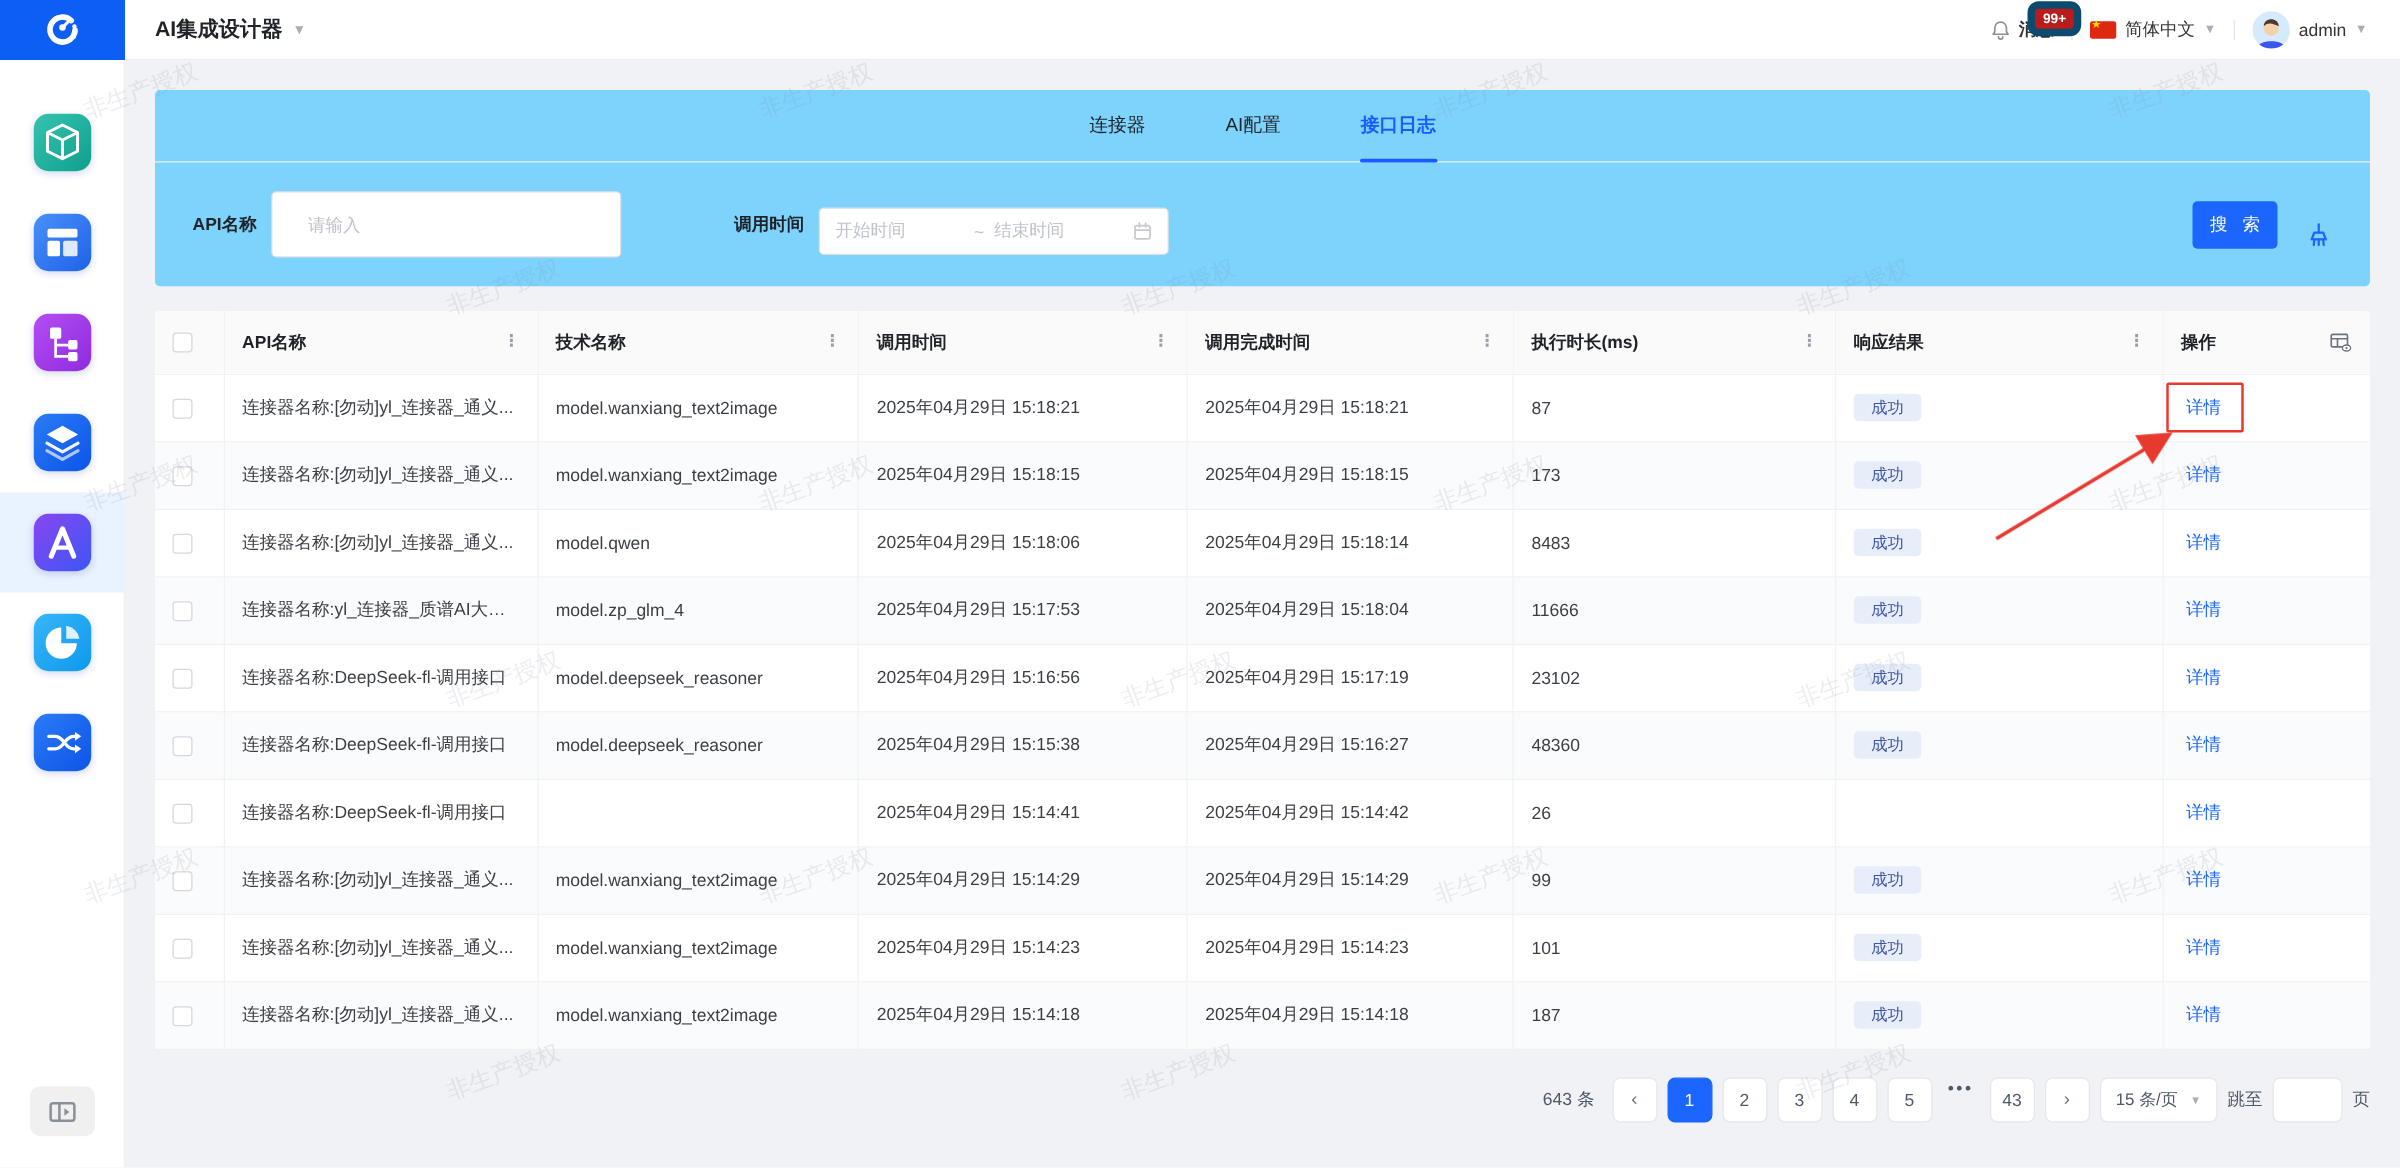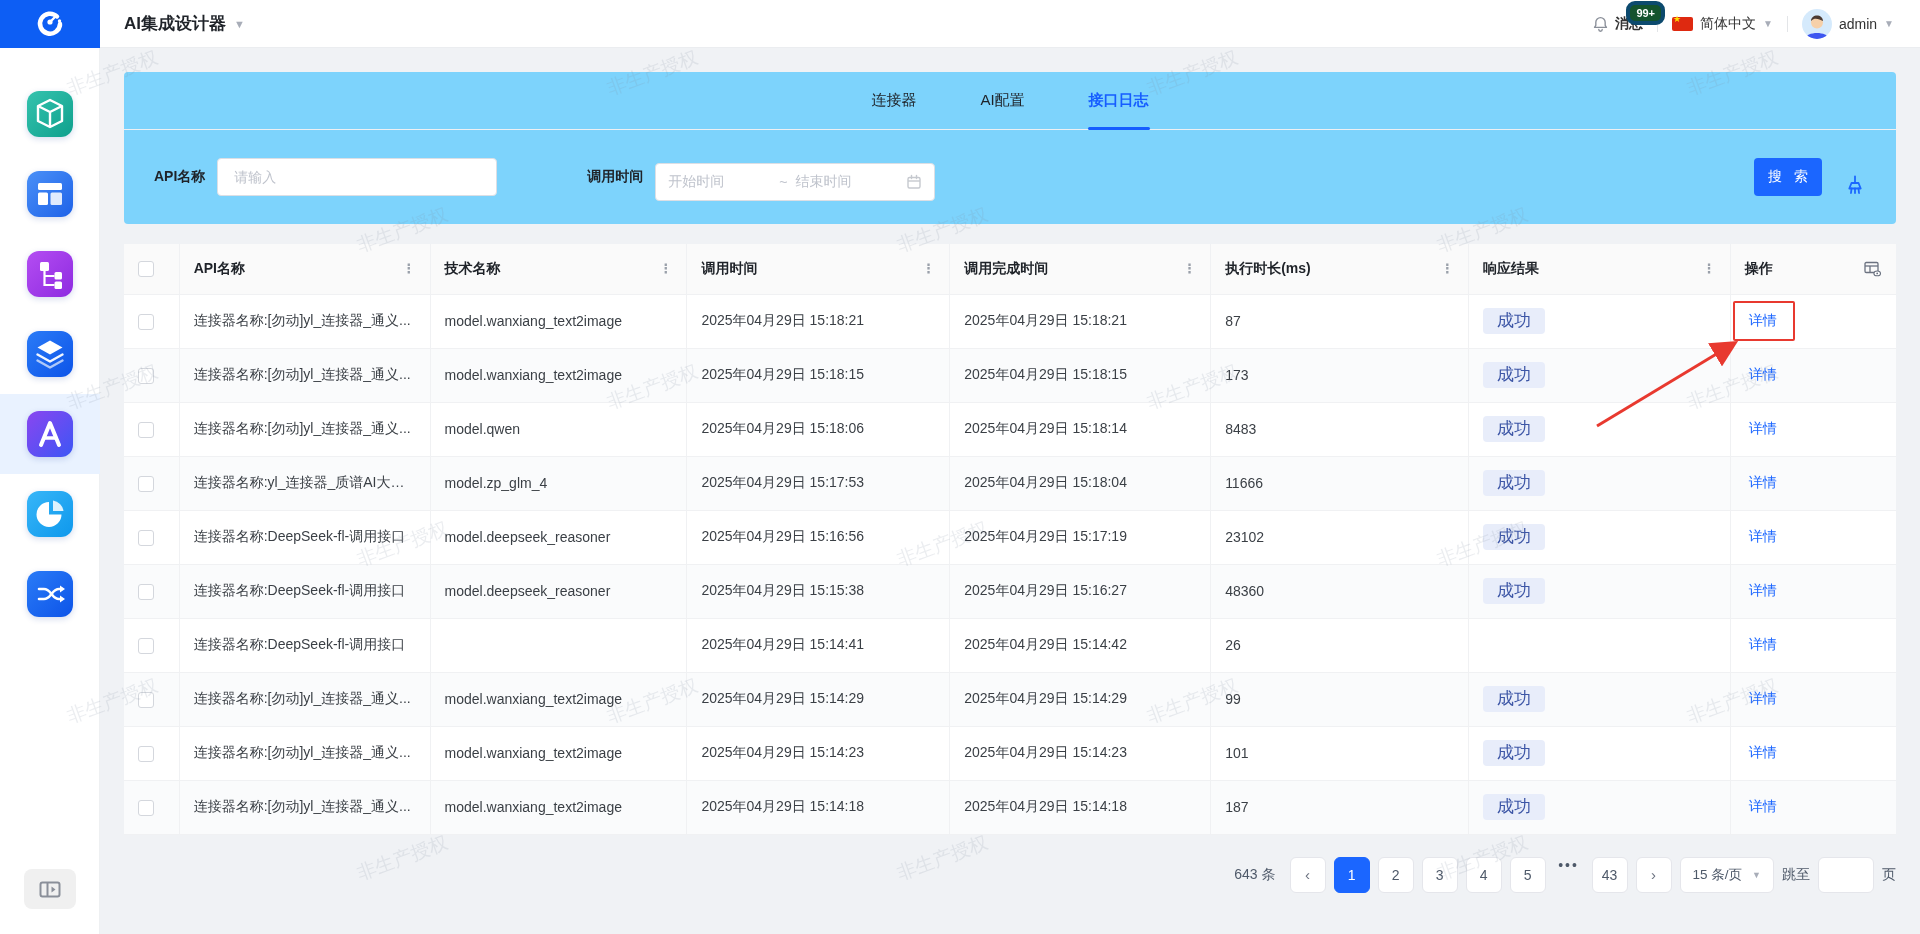--- a/index.html
+++ b/index.html
@@ -21,22 +21,22 @@
     width: 100px; height: 48px; background: #0d5ef4;
     display: flex; align-items: center; justify-content: center; flex: 0 0 auto;
   }
   .app-title { margin-left: 24px; font-size: 17px; font-weight: 700; color: #1f2329; }
   .title-caret { margin-left: 8px; color: #a8adb8; font-size: 11px; }
   .topbar-right { margin-left: auto; display: flex; align-items: center; gap: 14px; padding-right: 26px; }
   .msg-wrap { position: relative; display: flex; align-items: center; gap: 6px; cursor: pointer; }
   .msg-label { font-size: 14px; color: #333; font-weight: bold; }
   .badge-99 {
     position: absolute; top: -14px; right: -22px;
-    background: #14532d; color: #fff; font-size: 11px; font-weight: 700;
-    border-radius: 9px; padding: 1px 6px; line-height: 14px; border: 4px solid #0c4a6e;
+    background: #b91c1c; color: #fff; font-size: 11px; font-weight: 700;
+    border-radius: 9px; padding: 1px 6px; line-height: 14px; border: 6px solid #0c4a6e;
   }
   .v-div { width: 1px; height: 16px; background: #e3e5e8; }
   .lang-wrap, .user-wrap { display: flex; align-items: center; gap: 7px; cursor: pointer; }
   .flag { width: 21px; height: 14px; background: #de2910; border-radius: 2px; position: relative; }
   .flag .star { position: absolute; left: 1px; top: -3px; color: #ffde00; font-size: 9px; }
   .lang-label { font-size: 14px; color: #333; }
   .small-caret { color: #a8adb8; font-size: 10px; }
   .user-label { font-size: 14px; color: #333; }
 
   
@@ -70,22 +70,22 @@
   .tab.active { color: #165dff; font-weight: 700; }
   .tab.active::after {
     content: ""; position: absolute; left: 50%; transform: translateX(-50%);
     bottom: -1px; width: 100%; min-width: 62px; height: 3px; background: #165dff; border-radius: 2px;
   }
 
   .filter-row { display: flex; align-items: center; padding: 23px 30px; }
   .f-label { font-size: 14px; font-weight: 700; color: #1f2329; margin-right: 12px; white-space: nowrap; }
   .f-label.second { margin-left: 90px; }
   .text-input {
-    width: 280px; height: 38px; border: 1px solid #dcdfe5; border-radius: 4px;
-    padding: 0 16px; font-size: 14px; color: #333; background: #fff; outline: none;
+    width: 280px; height: 53px; border: 1px solid #dcdfe5; border-radius: 4px;
+    padding: 0 28px; font-size: 14px; color: #333; background: #fff; outline: none;
     font-family: inherit;
   }
   .text-input::placeholder { color: #bfc3cc; }
   .range-box {
     width: 280px; height: 38px; border: 1px solid #dcdfe5; border-radius: 4px; background: #fff;
     display: flex; align-items: center; padding: 0 12px; gap: 8px; cursor: pointer; margin-top: 10px;
   }
   .range-ph { font-size: 14px; color: #bfc3cc; flex: 1; }
   .range-sep { font-size: 14px; color: #bfc3cc; flex: 0 0 auto; }
   .filter-right { margin-left: auto; display: flex; align-items: flex-end; gap: 22px; }
@@ -110,21 +110,21 @@
   .grid tbody tr:nth-child(even) td { background: #fafbfc; }
   .th-inner { display: flex; align-items: center; justify-content: space-between; gap: 6px; }
   .kebab { color: #9aa0aa; font-size: 13px; letter-spacing: 0; cursor: pointer; font-family: "DejaVu Sans", sans-serif; }
   .cb {
     width: 16px; height: 16px; border: 1px solid #d4d7dd; border-radius: 3px; background: #fff;
     display: inline-block; cursor: pointer; vertical-align: middle;
   }
   .col-cb { text-align: center; }
   .ok-badge {
     display: inline-block; background: #e8edfa; color: #3d56a6;
-    font-size: 17px; padding: 3px 14px; border-radius: 4px; line-height: 1.2;
+    font-size: 13px; padding: 3px 14px; border-radius: 4px; line-height: 1.2;
   }
   .detail-link { color: #1b66ff; cursor: pointer; font-size: 14px; position: relative; display: inline-block; padding: 2px 4px; }
   tr.annotated .detail-link::after {
     content: ""; position: absolute; left: -12px; top: -9px; right: -14px; bottom: -9px;
     border: 2px solid #e8392f; border-radius: 2px;
   }
 
   
   .anno-arrow { position: absolute; z-index: 95; pointer-events: none; }
 

